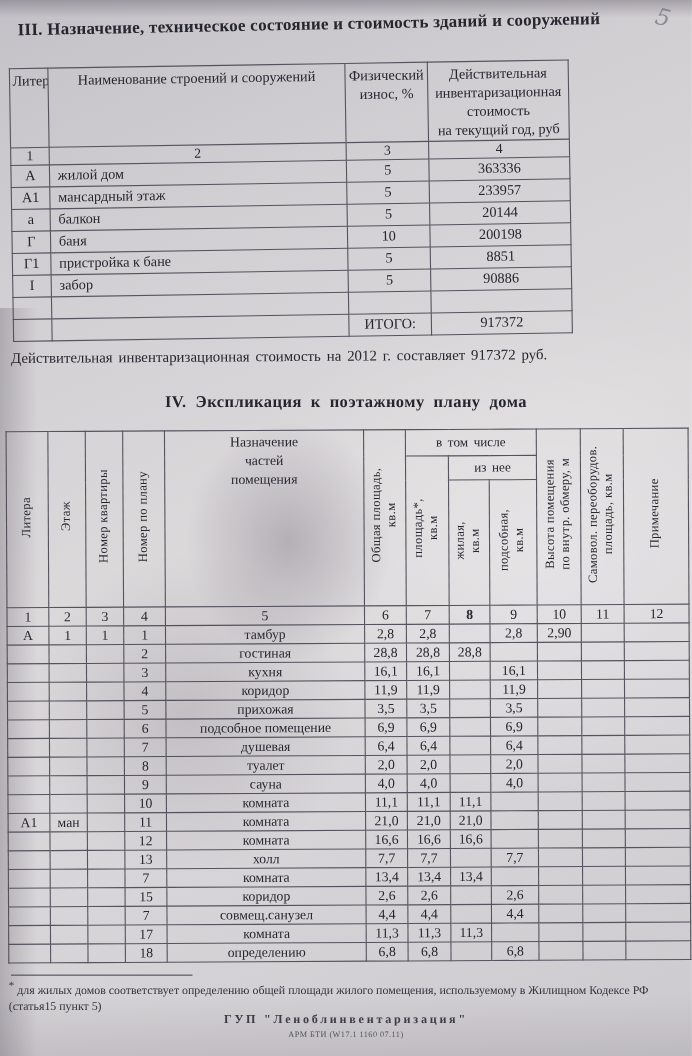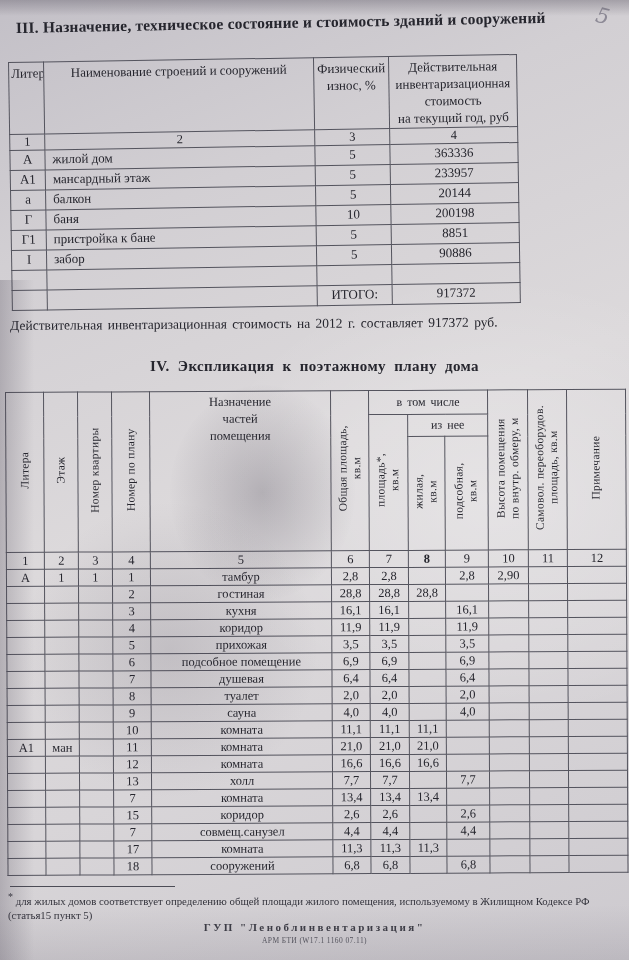--- a/index.html
+++ b/index.html
@@ -501,21 +501,21 @@
           <td></td>
           <td></td>
           <td></td>
         </tr>
 
         <tr>
           <td></td>
           <td></td>
           <td></td>
           <td>18</td>
-          <td>сооружений</td>
+          <td>определению</td>
           <td>6,8</td>
           <td>6,8</td>
           <td></td>
           <td>6,8</td>
           <td></td>
           <td></td>
           <td></td>
         </tr>
       </tbody>
   </table>

